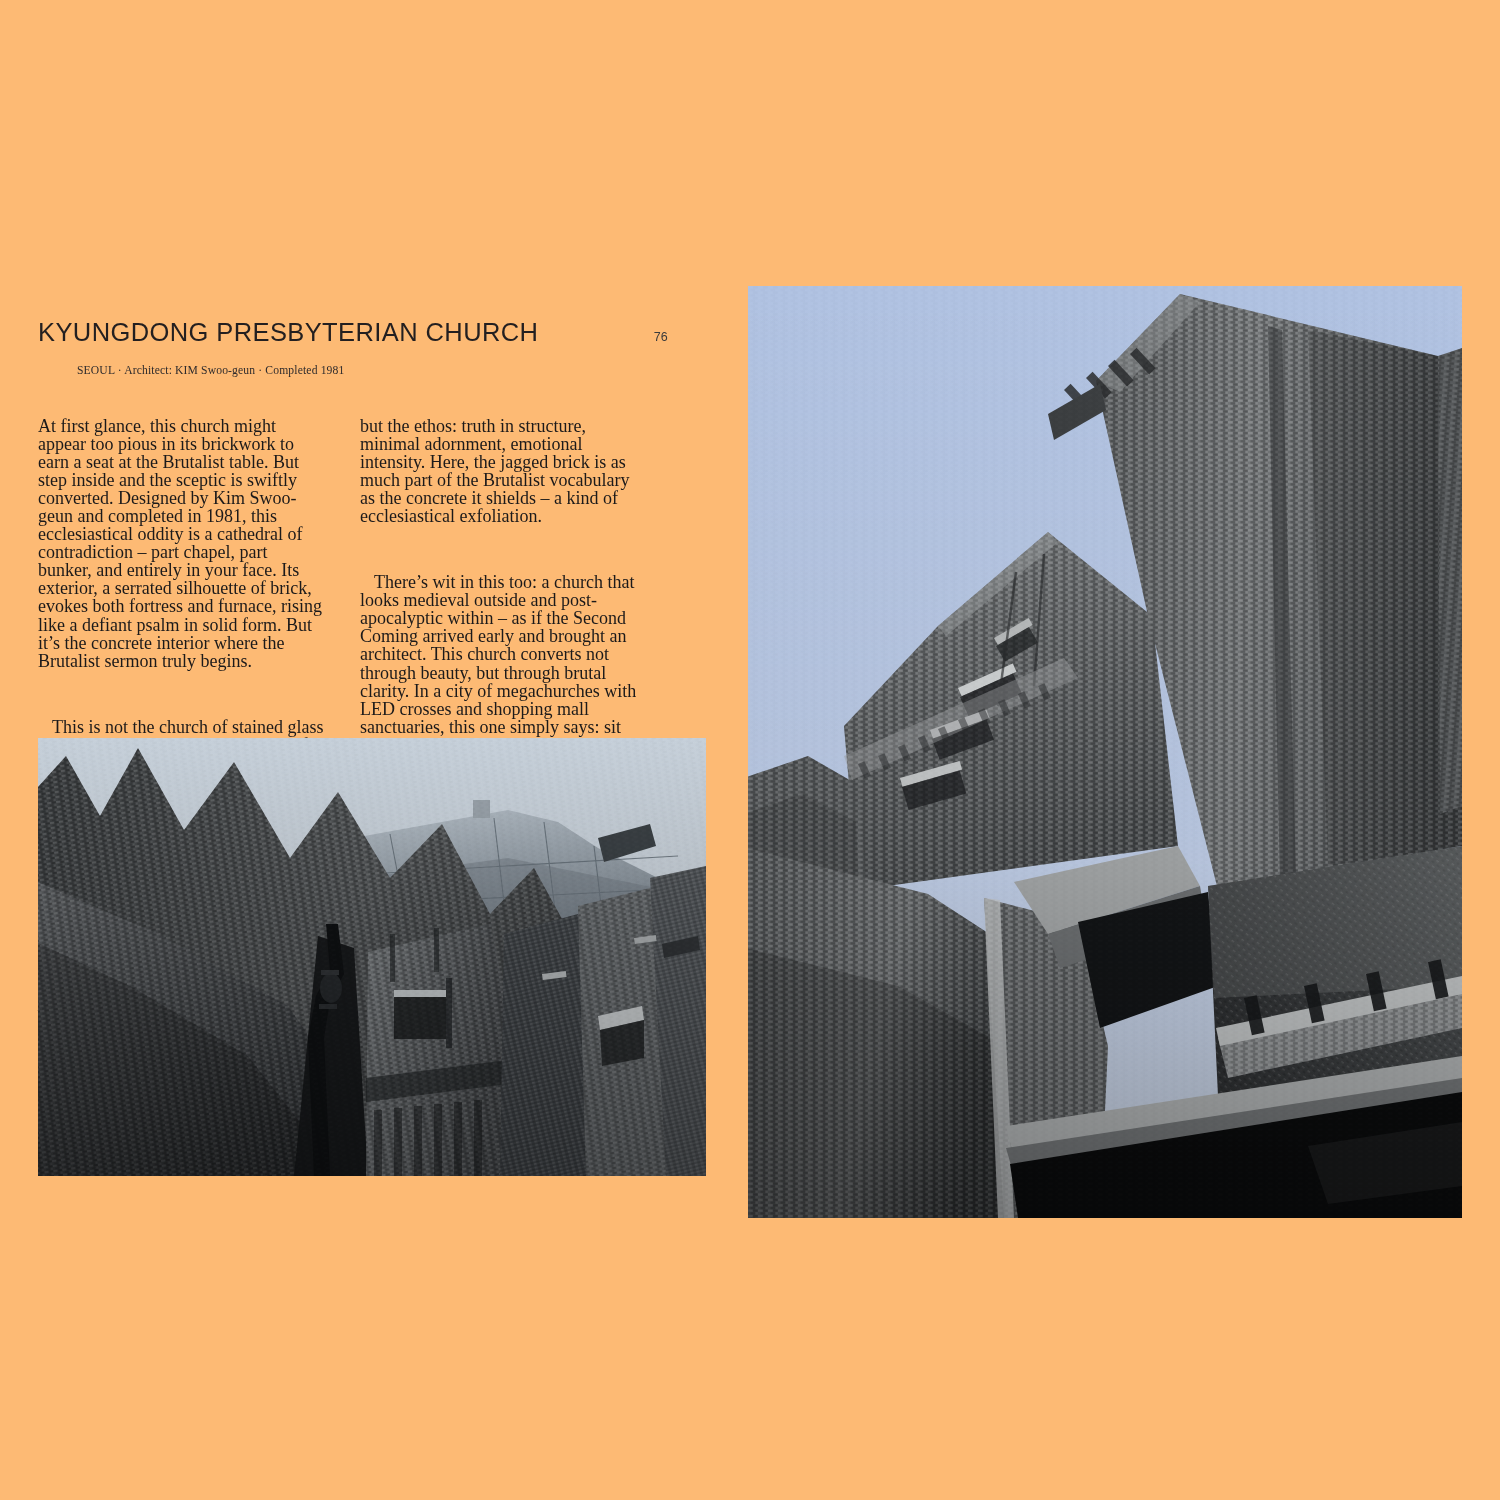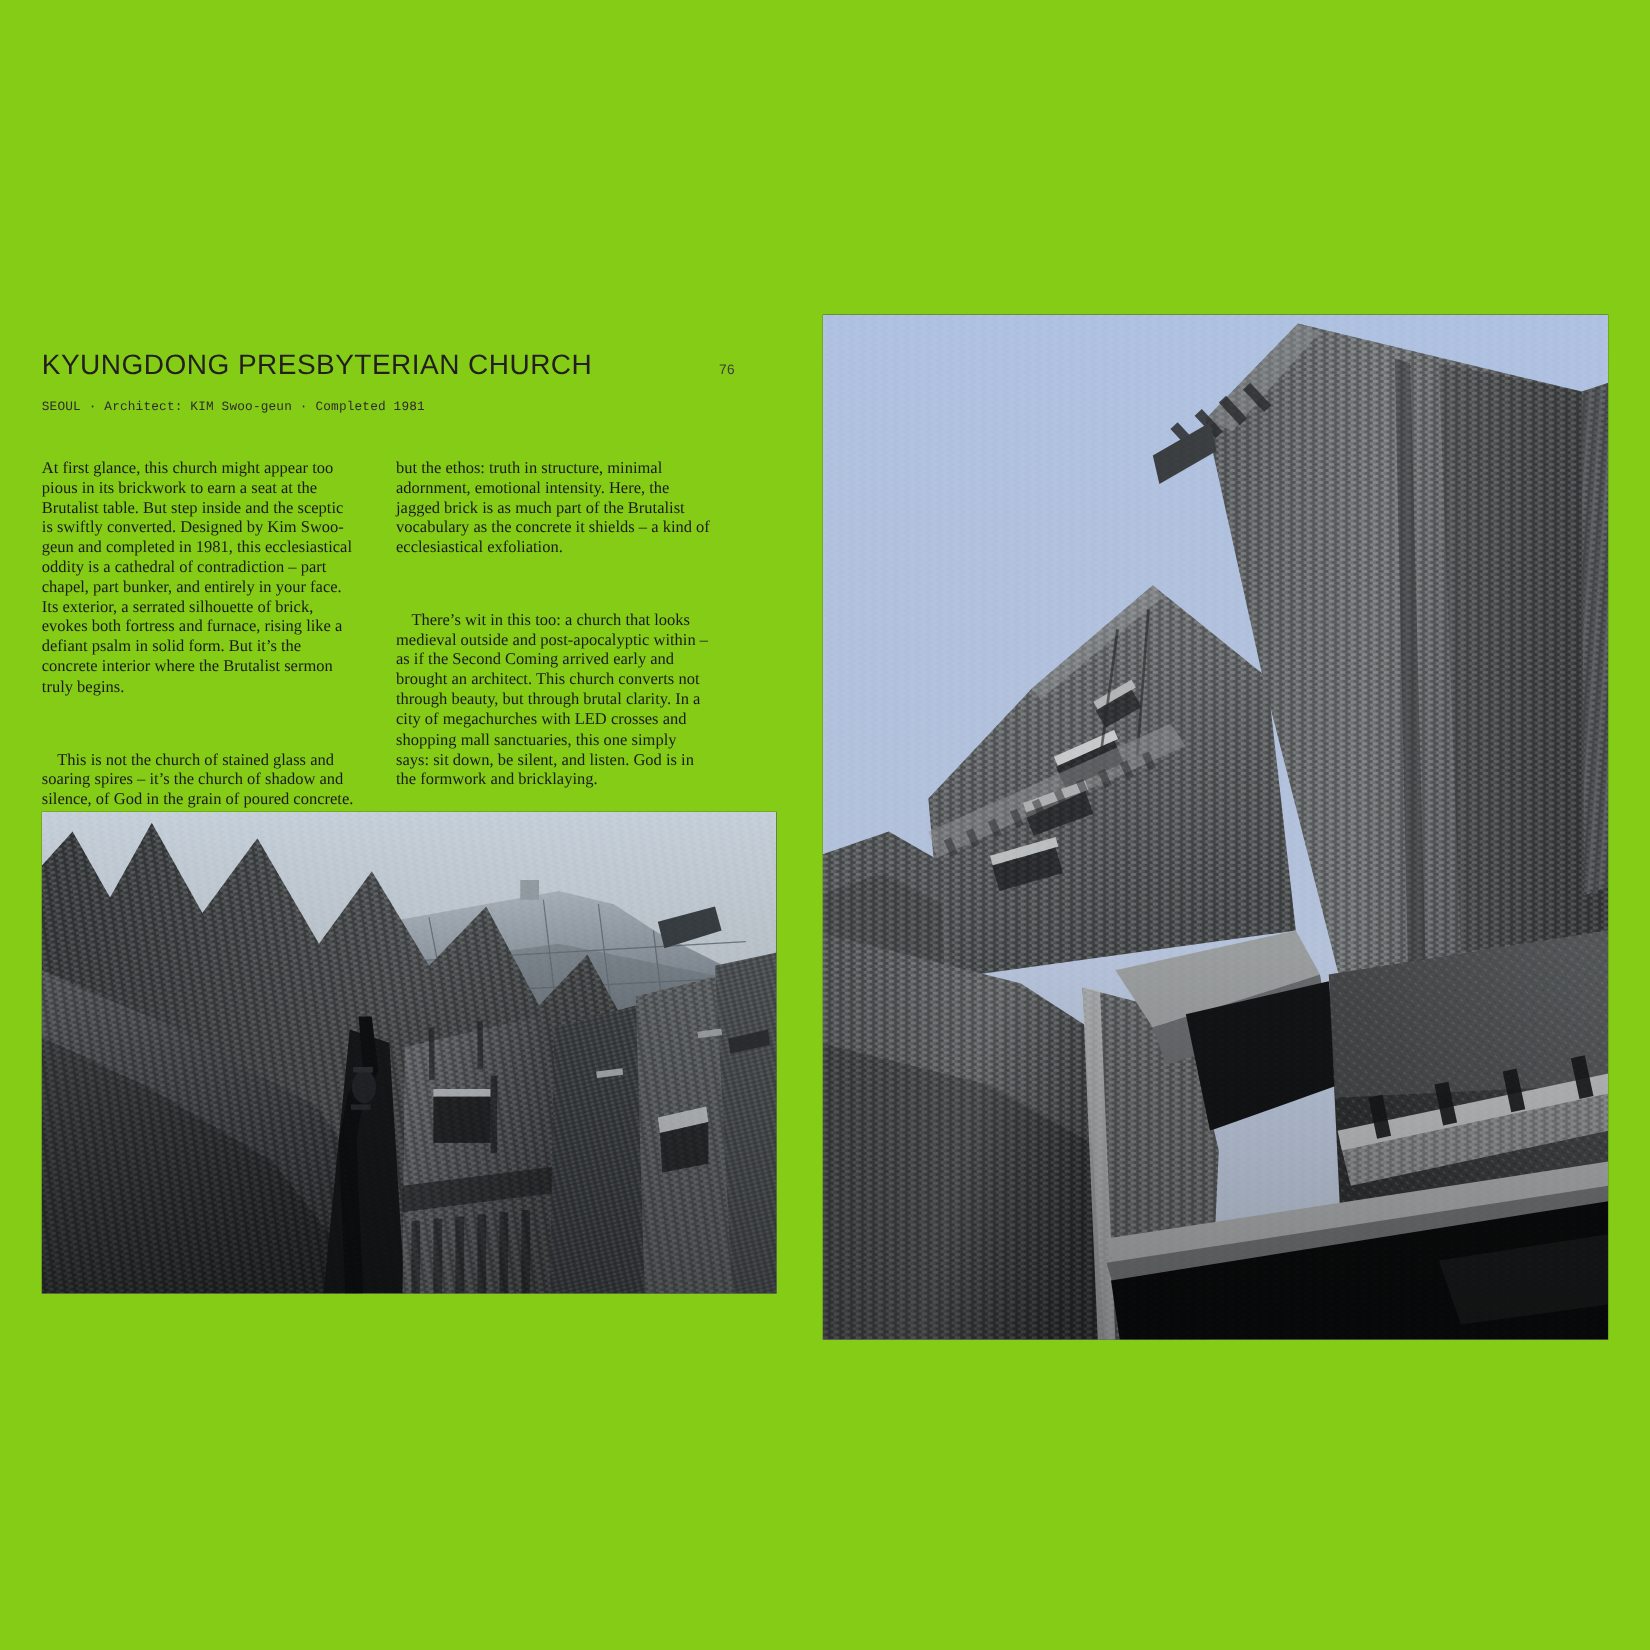--- a/index.html
+++ b/index.html
@@ -13,21 +13,21 @@
     height: 1500px;
     position: relative;
     overflow: hidden;
     font-family: "Liberation Sans", sans-serif;
     -webkit-font-smoothing: antialiased;
   }
 
   .page {
     position: absolute;
     inset: 0;
-    background: #84cc16;
+    background: #fdba74;
   }
 
   
   .header {
     position: absolute;
     left: 38px;
     top: 318px;
     width: 630px;
   }
   .title-row {
@@ -48,44 +48,45 @@
   .folio {
     font-family: "Liberation Sans", sans-serif;
     font-size: 12.5px;
     font-weight: 400;
     color: #3b3b3b;
     letter-spacing: 0.2px;
     padding-bottom: 1px;
   }
   .subtitle {
     margin-top: 18px;
-    font-family: Liberation Mono, monospace;
+    font-family: Liberation Serif, serif;
     font-size: 11.6px;
     font-weight: 400;
     letter-spacing: 0.15px;
     color: #2e2b2c;
     white-space: nowrap;
+    margin-left: 39px;
   }
 
   
   .columns {
     position: absolute;
     left: 38px;
     top: 417px;
     width: 608px;
     display: flex;
     gap: 36px;
   }
   .col {
     width: 286px;
   }
   .col p {
     margin: 0;
     font-family: "Liberation Serif", "DejaVu Serif", serif;
-    font-size: 15px;
+    font-size: 18px;
     line-height: 18.05px;
     color: #1c1a1a;
     text-align: left;
     hyphens: none;
   }
   .col p + p {
     text-indent: 14px;
     margin-top: 48px;
   }
 

